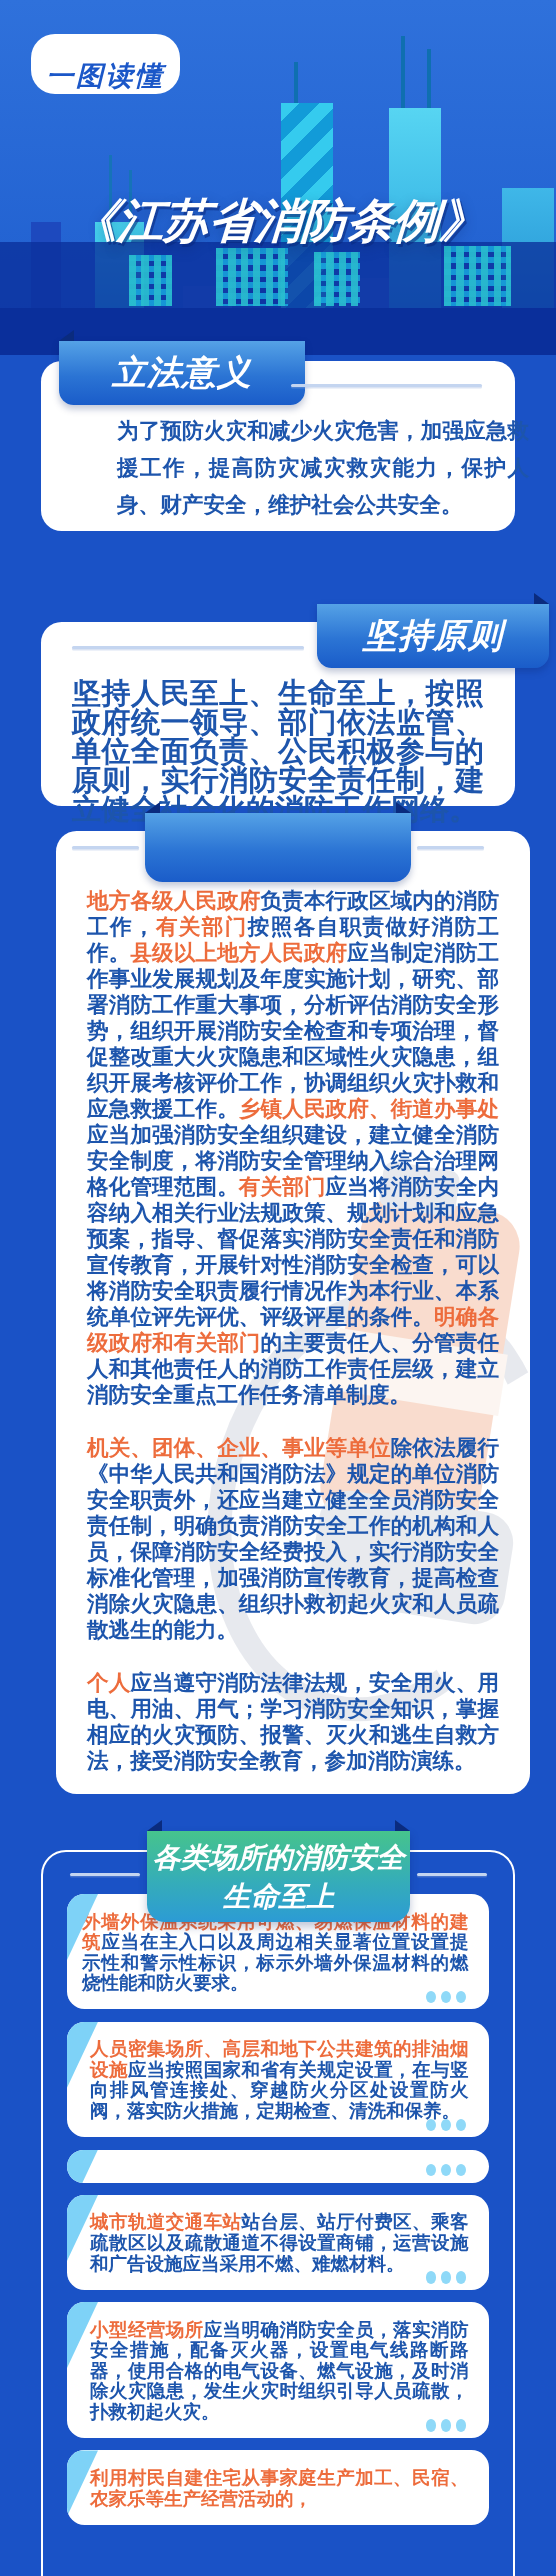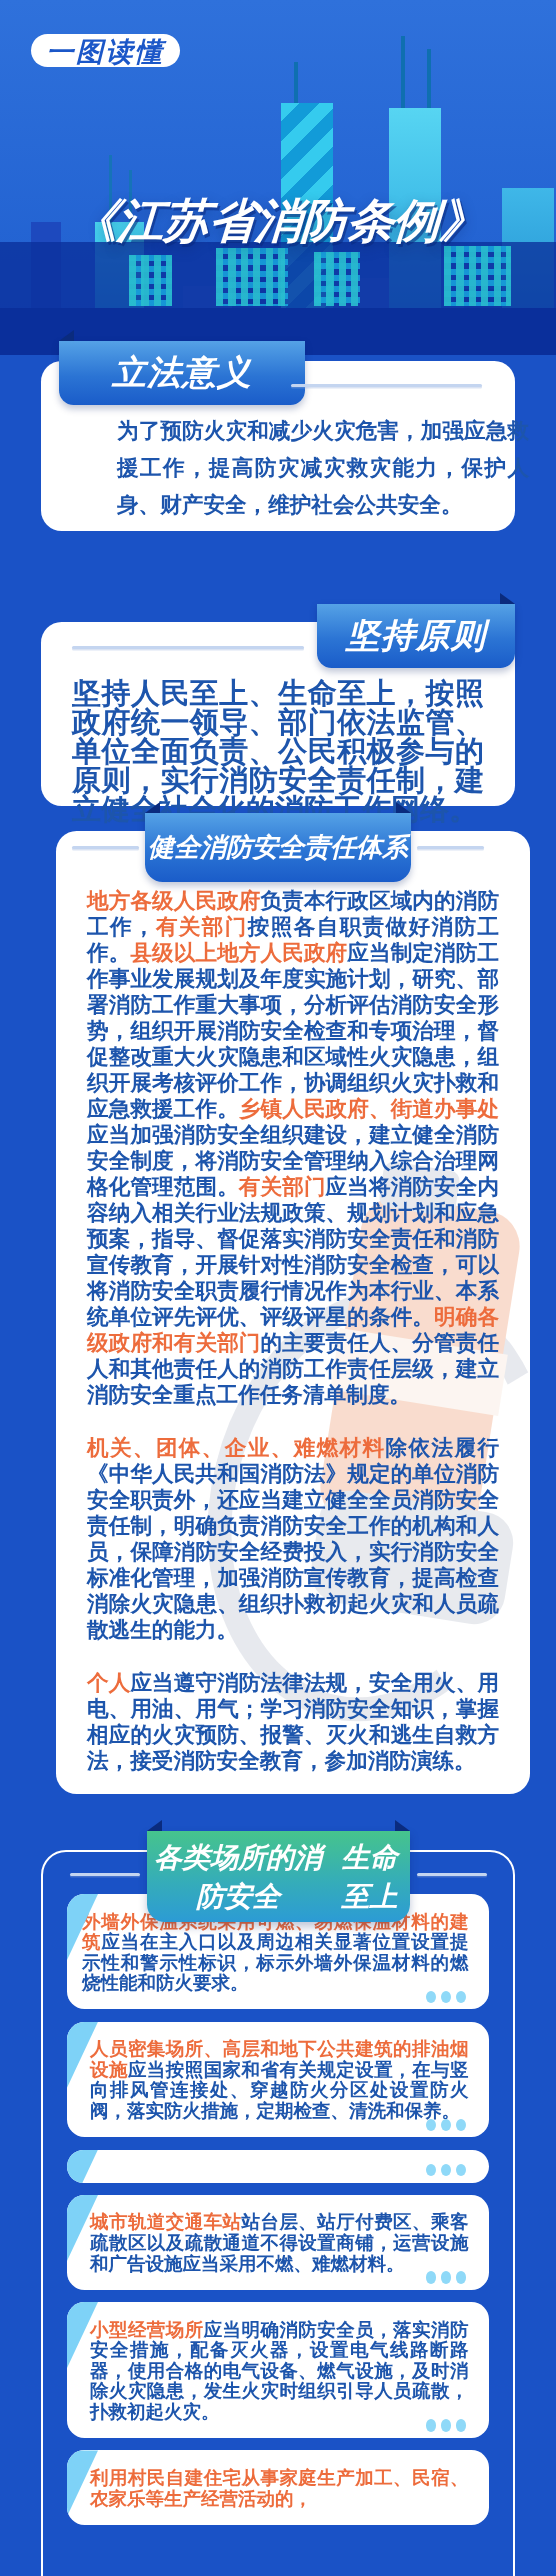--- a/index.html
+++ b/index.html
@@ -8,22 +8,22 @@
   
   #header{position:absolute;left:0;top:0;width:556px;height:355px;overflow:hidden;
     background:linear-gradient(180deg,#2F71DB 0%,#2363D2 70%,#1F5BCE 100%);}
   .bld{position:absolute;}
   .band-dim{position:absolute;left:0;top:242px;width:556px;height:67px;background:rgba(10,47,155,.78);}
   .band-solid{position:absolute;left:0;top:308px;width:556px;height:47px;background:#0A2F9B;}
   .wgrid{position:absolute;background:
      repeating-linear-gradient(90deg,rgba(47,216,216,.95) 0 7.2px,transparent 7.2px 12.4px),
      repeating-linear-gradient(180deg,rgba(25,185,232,.9) 0 6.2px,transparent 6.2px 11.3px);
      opacity:.8;}
-  #badge{position:absolute;left:31px;top:34px;width:149px;height:33px;background:#fff;border-radius:24px;
-    display:flex;align-items:flex-start;justify-content:center;}
+  #badge{position:absolute;left:31px;top:34px;width:149px;height:60px;background:#fff;border-radius:24px;
+    display:flex;align-items:flex-end;justify-content:center;}
   #badge span{font-size:27px;font-weight:bold;color:#1B57C8;letter-spacing:2.6px;font-style:italic;}
   #main-title{position:absolute;left:0;top:190px;width:556px;text-align:center;
     font-size:47px;font-weight:bold;color:#fff;font-style:italic;letter-spacing:-1px;
     text-shadow:2.1px 2.6px 0 rgba(10,40,125,.55),0 5.2px 12.4px rgba(8,30,90,.35);transform:skewX(-3deg);}
   
   .card{position:absolute;background:#fff;border-radius:20.6px;}
   .tab{position:absolute;display:flex;align-items:center;justify-content:center;
     background:linear-gradient(180deg,#55A2E6 0%,#2B74D4 55%,#1A5CC9 100%);
     border-radius:0 0 14.4px 14.4px;box-shadow:0 3.1px 7.2px rgba(8,30,100,.25);}
   .tab span{color:#fff;font-weight:bold;font-style:italic;}
@@ -41,21 +41,21 @@
   .run-b{color:#1D55AC;}
   
   #ext-wm{position:absolute;left:155px;top:340px;width:319px;height:618px;opacity:.42;pointer-events:none;}
   .ext-hose{position:absolute;left:0px;top:113px;width:289px;height:392px;border:24px solid #C7CCD8;
     border-radius:50%;border-right-color:transparent;transform:rotate(14deg);}
   .ext-body{position:absolute;left:129px;top:31px;width:160px;height:330px;background:#F3AE8C;border-radius:36px;transform:rotate(9deg);}
   .ext-band{position:absolute;left:123px;top:170px;width:170px;height:62px;background:#F8E9DE;transform:rotate(9deg);}
   .ext-top{position:absolute;left:170px;top:-5.2px;width:77px;height:46px;background:#C7CCD8;border-radius:10.3px;transform:rotate(9deg);}
   .ext-bot{position:absolute;left:103px;top:330px;width:196px;height:113px;background:#C9CED9;border-radius:31px;transform:rotate(9deg);}
   
-  .ribbon{position:absolute;display:flex;align-items:center;justify-content:center;
+  .ribbon{position:absolute;display:flex;flex-direction:column;align-items:center;justify-content:center;
     border-radius:0 0 17.5px 17.5px;box-shadow:0 4.1px 8.2px rgba(8,30,100,.25);}
   .ribbon span{color:#fff;font-weight:bold;font-style:italic;text-align:center;}
   #ribbon4{background:linear-gradient(180deg,#46C48C 0%,#35ADB8 55%,#2C9BD5 100%);}
   .container{position:absolute;border:2.1px solid #fff;border-radius:25px;}
   #cont4{background:transparent;}
   .place-card{position:relative;margin:0 24px 12.4px 24px;background:#fff;border-radius:17.5px;
     padding:17.5px 20.6px 15.5px 23px;overflow:hidden;}
   .place-card:first-child{margin-top:42px;padding-left:15px;}
   .place-card p{margin:0;font-size:18.5px;line-height:20.6px;font-weight:bold;text-align:justify;}
   .corner{position:absolute;left:0;top:0;width:31px;height:66px;background:#7ED2F7;
@@ -97,47 +97,46 @@
 
   <div class="card" style="left:41px;top:361px;width:474px;height:170px;"></div>
   <div class="tab" style="left:59px;top:341px;width:246px;height:64px;">
     <i class="fold-l"></i>
     <span style="font-size:34px;letter-spacing:1px;">立法意义</span>
   </div>
   <div class="hline" style="left:291px;top:384px;width:191px;"></div>
   <div class="bodytext" style="left:72px;top:412px;width:412px;font-size:21.6px;line-height:37px;margin-left:45px;">为了预防火灾和减少火灾危害，加强应急救援工作，提高防灾减灾救灾能力，保护人身、财产安全，维护社会公共安全。</div>
 
   <div class="card" style="left:41px;top:622px;width:474px;height:184px;"></div>
-  <div class="tab" style="left:317px;top:604px;width:198px;height:64px;">
+  <div class="tab" style="left:317px;top:604px;width:232px;height:64px;">
     <i class="fold-r"></i>
     <span style="font-size:34px;letter-spacing:1px;">坚持原则</span>
   </div>
   <div class="hline" style="left:72px;top:646px;width:232px;"></div>
   <div class="bodytext" style="left:72px;top:679px;width:412px;font-size:29px;line-height:29px;">坚持人民至上、生命至上，按照政府统一领导、部门依法监管、单位全面负责、公民积极参与的原则，实行消防安全责任制，建立健全社会化的消防工作网络。</div>
 
   <div class="card" id="card3" style="left:56px;top:831px;width:474px;height:963px;">
     <div id="ext-wm">
       <div class="ext-hose"></div>
       <div class="ext-body"></div>
       <div class="ext-band"></div>
       <div class="ext-top"></div>
       <div class="ext-bot"></div>
     </div>
     <div id="s3-paragraphs">
         <p><span class="run-o">地方各级人民政府</span><span class="run-b">负责本行政区域内的消防工作，</span><span class="run-o">有关部门</span><span class="run-b">按照各自职责做好消防工作。</span><span class="run-o">县级以上地方人民政府</span><span class="run-b">应当制定消防工作事业发展规划及年度实施计划，研究、部署消防工作重大事项，分析评估消防安全形势，组织开展消防安全检查和专项治理，督促整改重大火灾隐患和区域性火灾隐患，组织开展考核评价工作，协调组织火灾扑救和应急救援工作。</span><span class="run-o">乡镇人民政府、街道办事处</span><span class="run-b">应当加强消防安全组织建设，建立健全消防安全制度，将消防安全管理纳入综合治理网格化管理范围。</span><span class="run-o">有关部门</span><span class="run-b">应当将消防安全内容纳入相关行业法规政策、规划计划和应急预案，指导、督促落实消防安全责任和消防宣传教育，开展针对性消防安全检查，可以将消防安全职责履行情况作为本行业、本系统单位评先评优、评级评星的条件。</span><span class="run-o">明确各级政府和有关部门</span><span class="run-b">的主要责任人、分管责任人和其他责任人的消防工作责任层级，建立消防安全重点工作任务清单制度。</span></p>
-        <p><span class="run-o">机关、团体、企业、难燃材料</span><span class="run-b">除依法履行《中华人民共和国消防法》规定的单位消防安全职责外，还应当建立健全全员消防安全责任制，明确负责消防安全工作的机构和人员，保障消防安全经费投入，实行消防安全标准化管理，加强消防宣传教育，提高检查消除火灾隐患、组织扑救初起火灾和人员疏散逃生的能力。</span></p>
+        <p><span class="run-o">机关、团体、企业、事业等单位</span><span class="run-b">除依法履行《中华人民共和国消防法》规定的单位消防安全职责外，还应当建立健全全员消防安全责任制，明确负责消防安全工作的机构和人员，保障消防安全经费投入，实行消防安全标准化管理，加强消防宣传教育，提高检查消除火灾隐患、组织扑救初起火灾和人员疏散逃生的能力。</span></p>
         <p><span class="run-o">个人</span><span class="run-b">应当遵守消防法律法规，安全用火、用电、用油、用气；学习消防安全知识，掌握相应的火灾预防、报警、灭火和逃生自救方法，接受消防安全教育，参加消防演练。</span></p>
       </div>
   </div>
   <div class="hline" style="left:72px;top:846px;width:67px;"></div>
   <div class="hline" style="left:417px;top:846px;width:67px;"></div>
   <div class="tab" style="left:145px;top:813px;width:266px;height:69px;border-radius:0 0 17.5px 17.5px;">
     <i class="fold-l"></i>
       <i class="fold-r"></i>
-    <span style="font-size:26px;">健全消防安全责任体系</span>
   </div>
 
   <div class="container" id="cont4" style="left:41px;top:1850px;width:470px;height:1073px;">
     <div id="s4-items">
         <div class="place-card">
           <span class="corner"></span>
           <p><span class="run-o">外墙外保温系统采用可燃、易燃保温材料的建筑</span><span class="run-b">应当在主入口以及周边相关显著位置设置提示性和警示性标识，标示外墙外保温材料的燃烧性能和防火要求。</span></p>
           <span class="dots">
             <i></i>
             <i></i>

